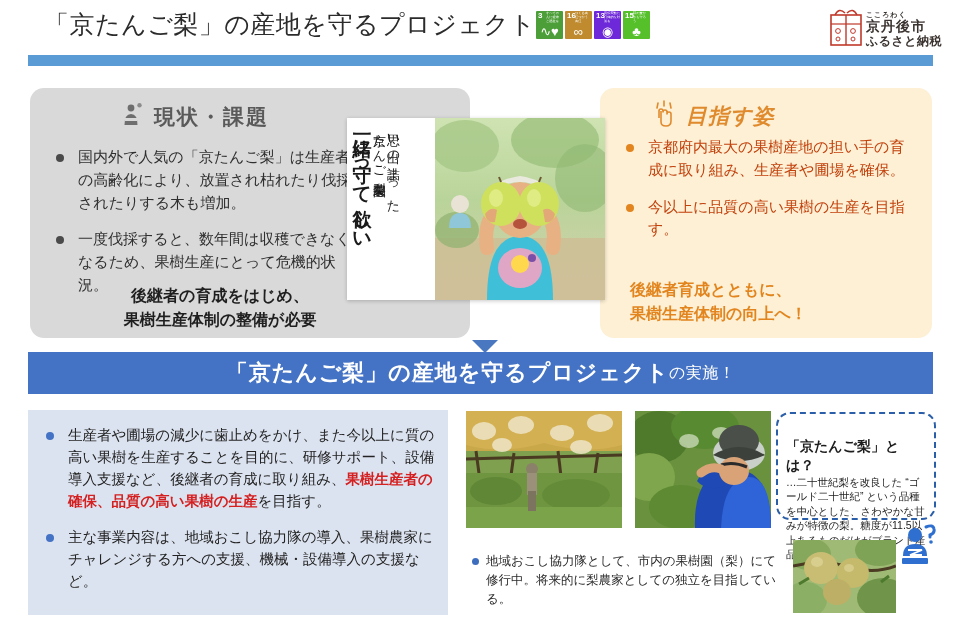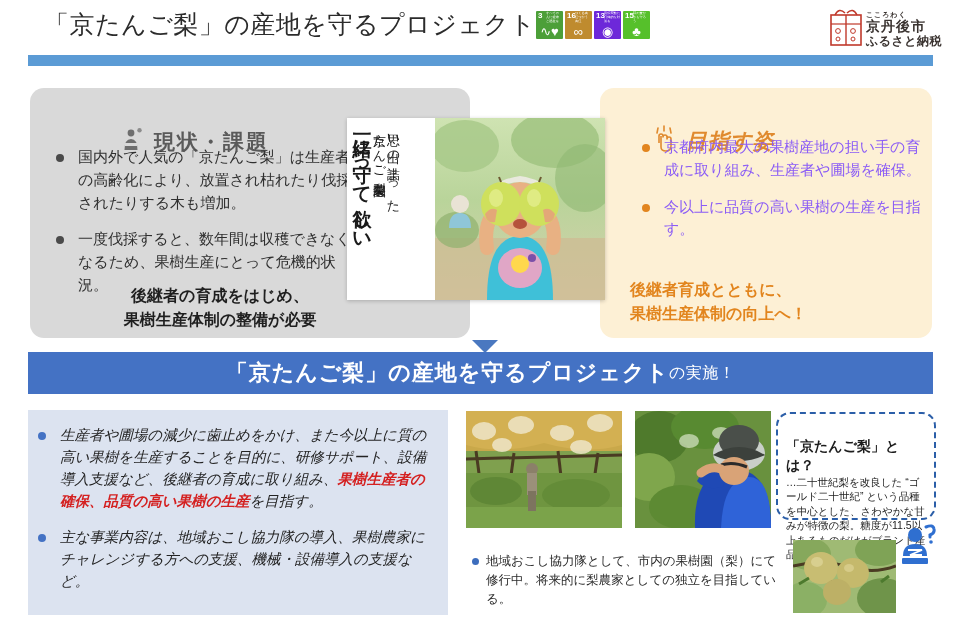--- a/index.html
+++ b/index.html
@@ -104,21 +104,20 @@
     left: 600px; top: 88px;
     width: 332px; height: 250px;
     background: #fdf0d5;
     border-radius: 14px;
   }
   .panel-head {
     display: flex;
     align-items: center;
     gap: 8px;
     justify-content: center;
-    margin-top: 25px;
   }
   .gray-head {
     position: absolute;
     left: 90px; top: 14px;
   }
   .gray-head .ph-label {
     font-size: 21px;
     font-weight: bold;
     color: #5a5a5a;
     letter-spacing: 2px;
@@ -166,24 +165,24 @@
     left: 40px; top: 196px;
     width: 300px;
     text-align: center;
     font-size: 16px;
     font-weight: bold;
     color: #1f1f1f;
     line-height: 1.48;
   }
   .orange-list {
     position: absolute;
-    left: 40px; top: 48px;
+    left: 24px; top: 48px;
     width: 290px;
     font-size: 15px;
-    color: #8b5cf6;
+    color: #c2410c;
   }
   .orange-list li::before { background: #e2851e; }
   .orange-emph {
     position: absolute;
     left: 30px; top: 190px;
     width: 290px;
     font-size: 16px;
     font-weight: bold;
     color: #e2851e;
     line-height: 1.5;
@@ -257,25 +256,24 @@
 
   
   .panel-blue {
     position: absolute;
     left: 28px; top: 410px;
     width: 420px; height: 205px;
     background: #dce3f0;
   }
   .blue-list {
     position: absolute;
-    left: 8px; top: 14px;
+    left: 16px; top: 14px;
     width: 392px;
     font-size: 14.5px;
     color: #232323;
-    font-style: italic;
   }
   .blue-list li { margin-bottom: 18px; line-height: 1.55; }
   .blue-list li::before { background: #4472c4; }
   .red-bold { color: #d42020; font-weight: bold; }
 
   
   .ph-orchard {
     position: absolute;
     left: 466px; top: 411px;
     width: 156px; height: 117px;

